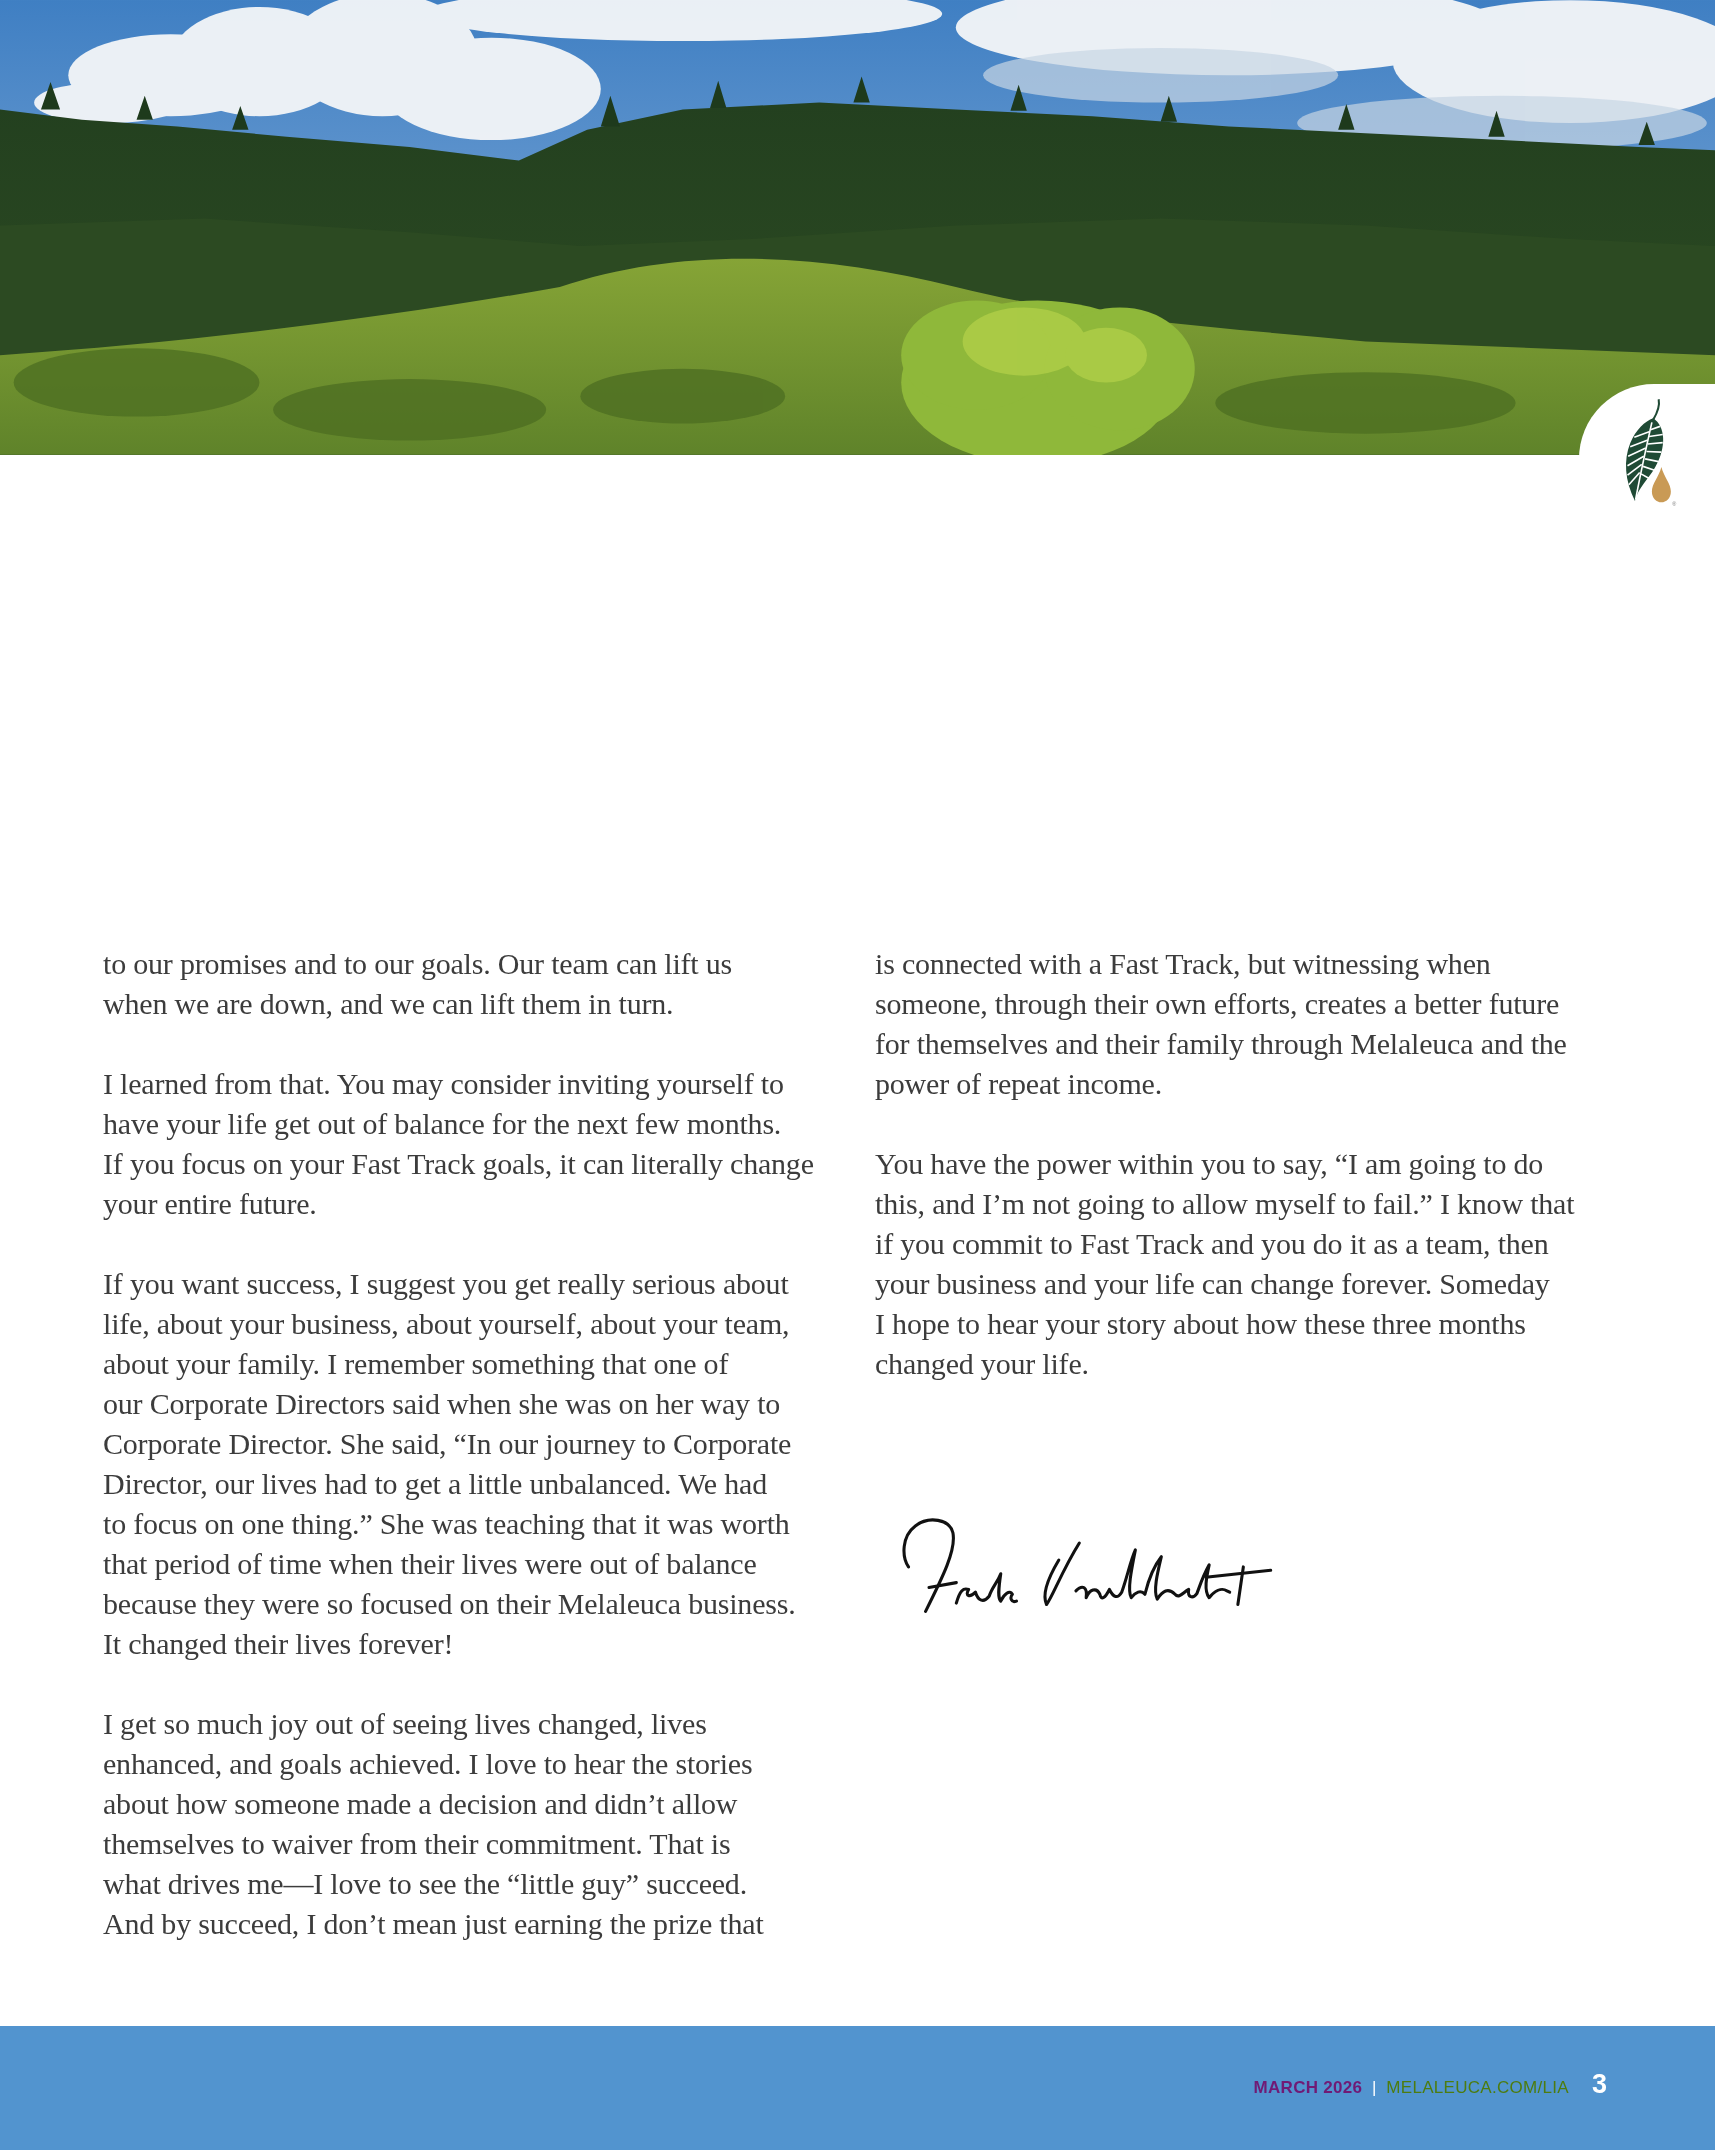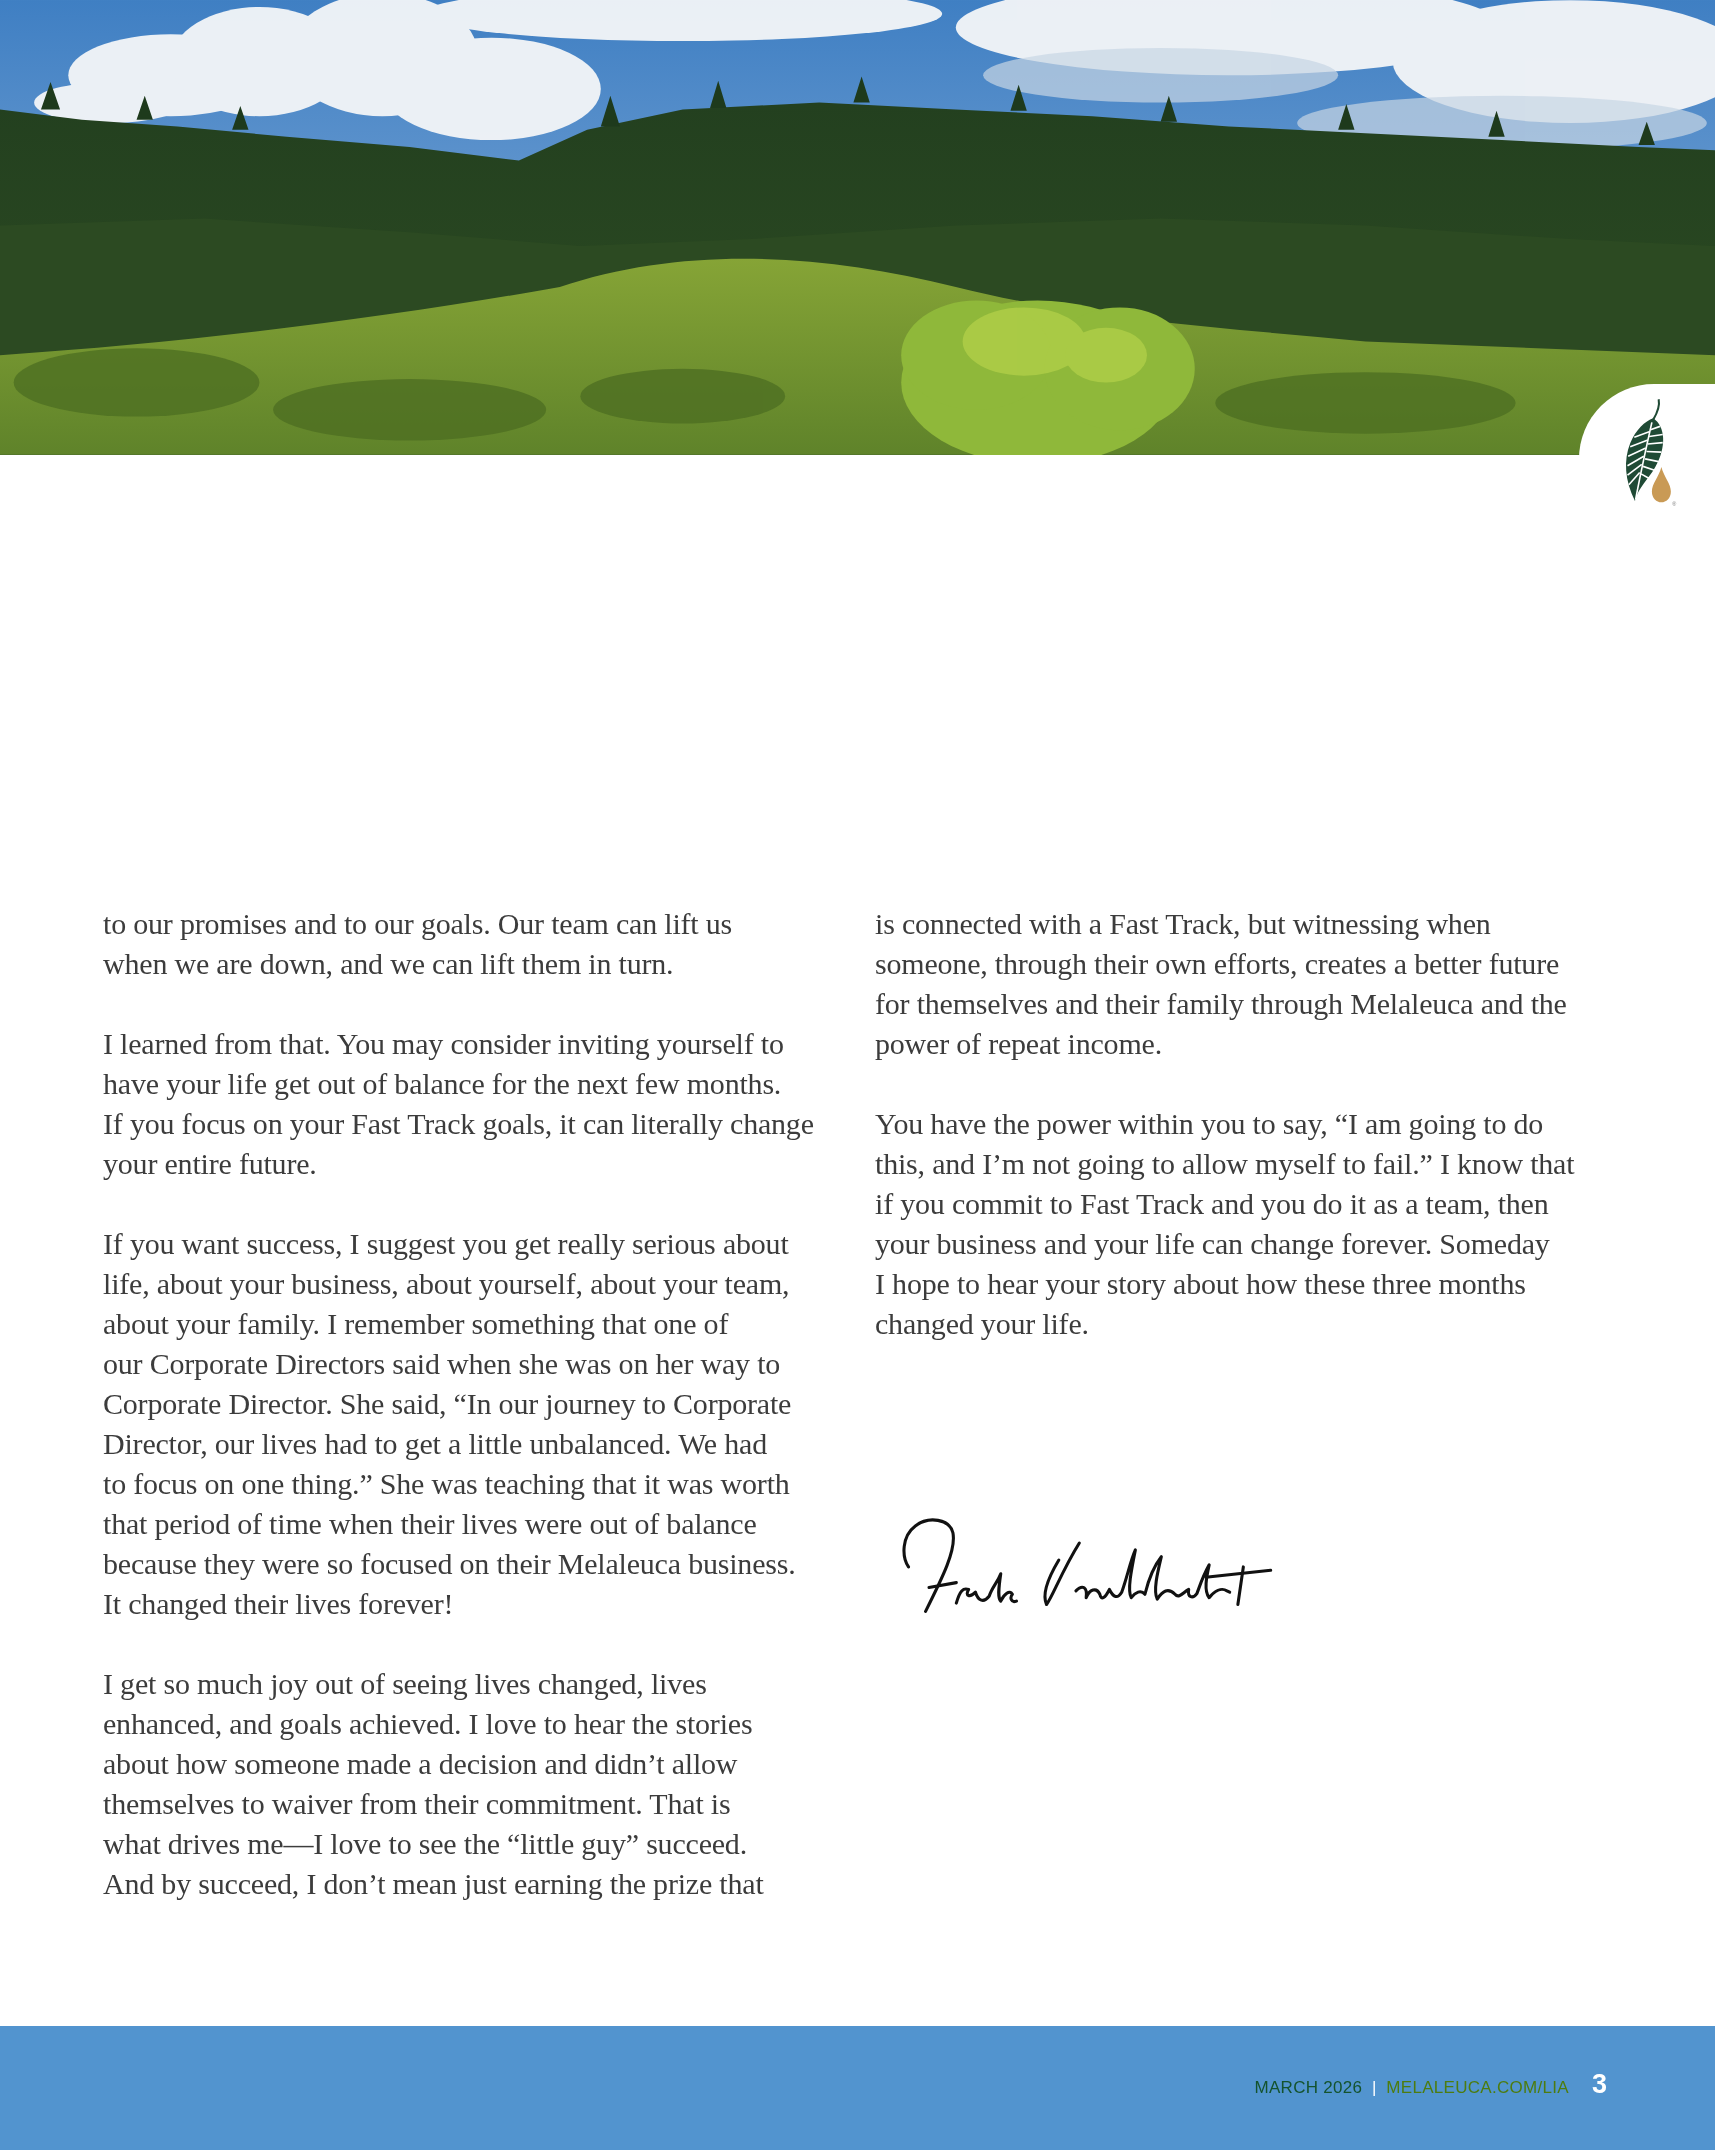--- a/index.html
+++ b/index.html
@@ -12,39 +12,39 @@
     position: absolute; left: 0; top: 0; width: 1715px; height: 455px; overflow: hidden;
     background: linear-gradient(180deg, #4a86c6 0%, #6d9fd2 12%, #a8c3df 20%, #5f7f57 24%, #2f4a26 30%, #31502a 45%, #4d6b27 60%, #7f9a34 72%, #8ea53a 82%, #6f8f2c 100%);
   }
   .hero svg { position: absolute; left: 0; top: 0; }
   .logo-tab {
     position: absolute; left: 1579px; top: 384px; width: 164px; height: 137px;
     background: #ffffff; border-top-left-radius: 75px;
   }
   .logo { position: absolute; left: 1618px; top: 399px; width: 61px; height: 109px; }
   .col {
-    position: absolute; top: 904px;
+    position: absolute; top: 944px;
     font-size: 30px; line-height: 40px; color: #3c3c3c;
     letter-spacing: -0.2px;
   }
   .col-left { left: 103px; width: 751px; }
   .col-right { left: 875px; width: 758px; }
   .col p { margin: 0 0 40px 0; white-space: pre-line; }
   .signature { position: absolute; left: 888px; top: 1502px; width: 451px; height: 123px; }
   .footer {
     position: absolute; left: 0; top: 2026px; width: 1715px; height: 124px;
     background: #5294cf;
   }
   .footer-text {
     position: absolute; right: 146px; top: 2078px;
     font-family: "Liberation Sans", "DejaVu Sans", sans-serif;
     font-size: 17px; color: #ffffff; letter-spacing: 0.3px;
     display: flex; align-items: baseline; gap: 9.6px;
   }
-  .footer-date { color: #14532d; font-weight: 400; }
+  .footer-date { color: #701a75; font-weight: 700; }
   .footer-sep { color: #ffffff; }
   .footer-url { color: #4d7c0f; }
   .page-number {
     position: absolute; left: 1592px; top: 2069px;
     font-family: "Liberation Sans", "DejaVu Sans", sans-serif;
     font-size: 27px; font-weight: bold; color: #ffffff;
   }
 </style>
 </head>
 <body>

